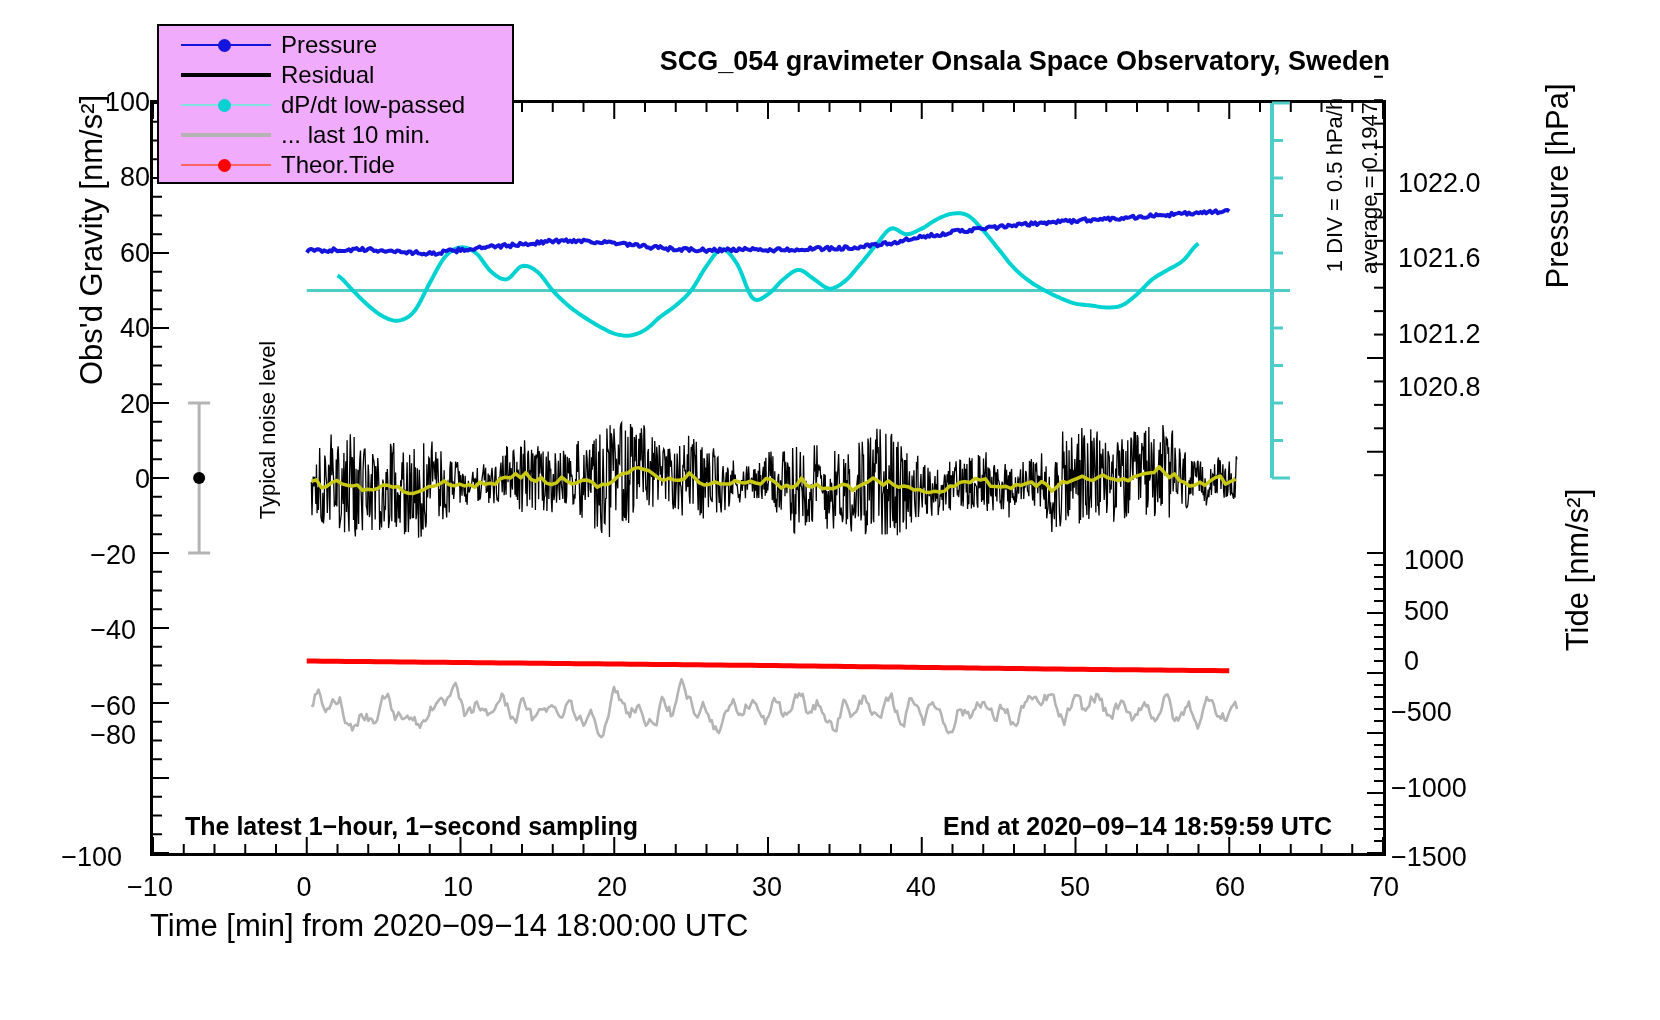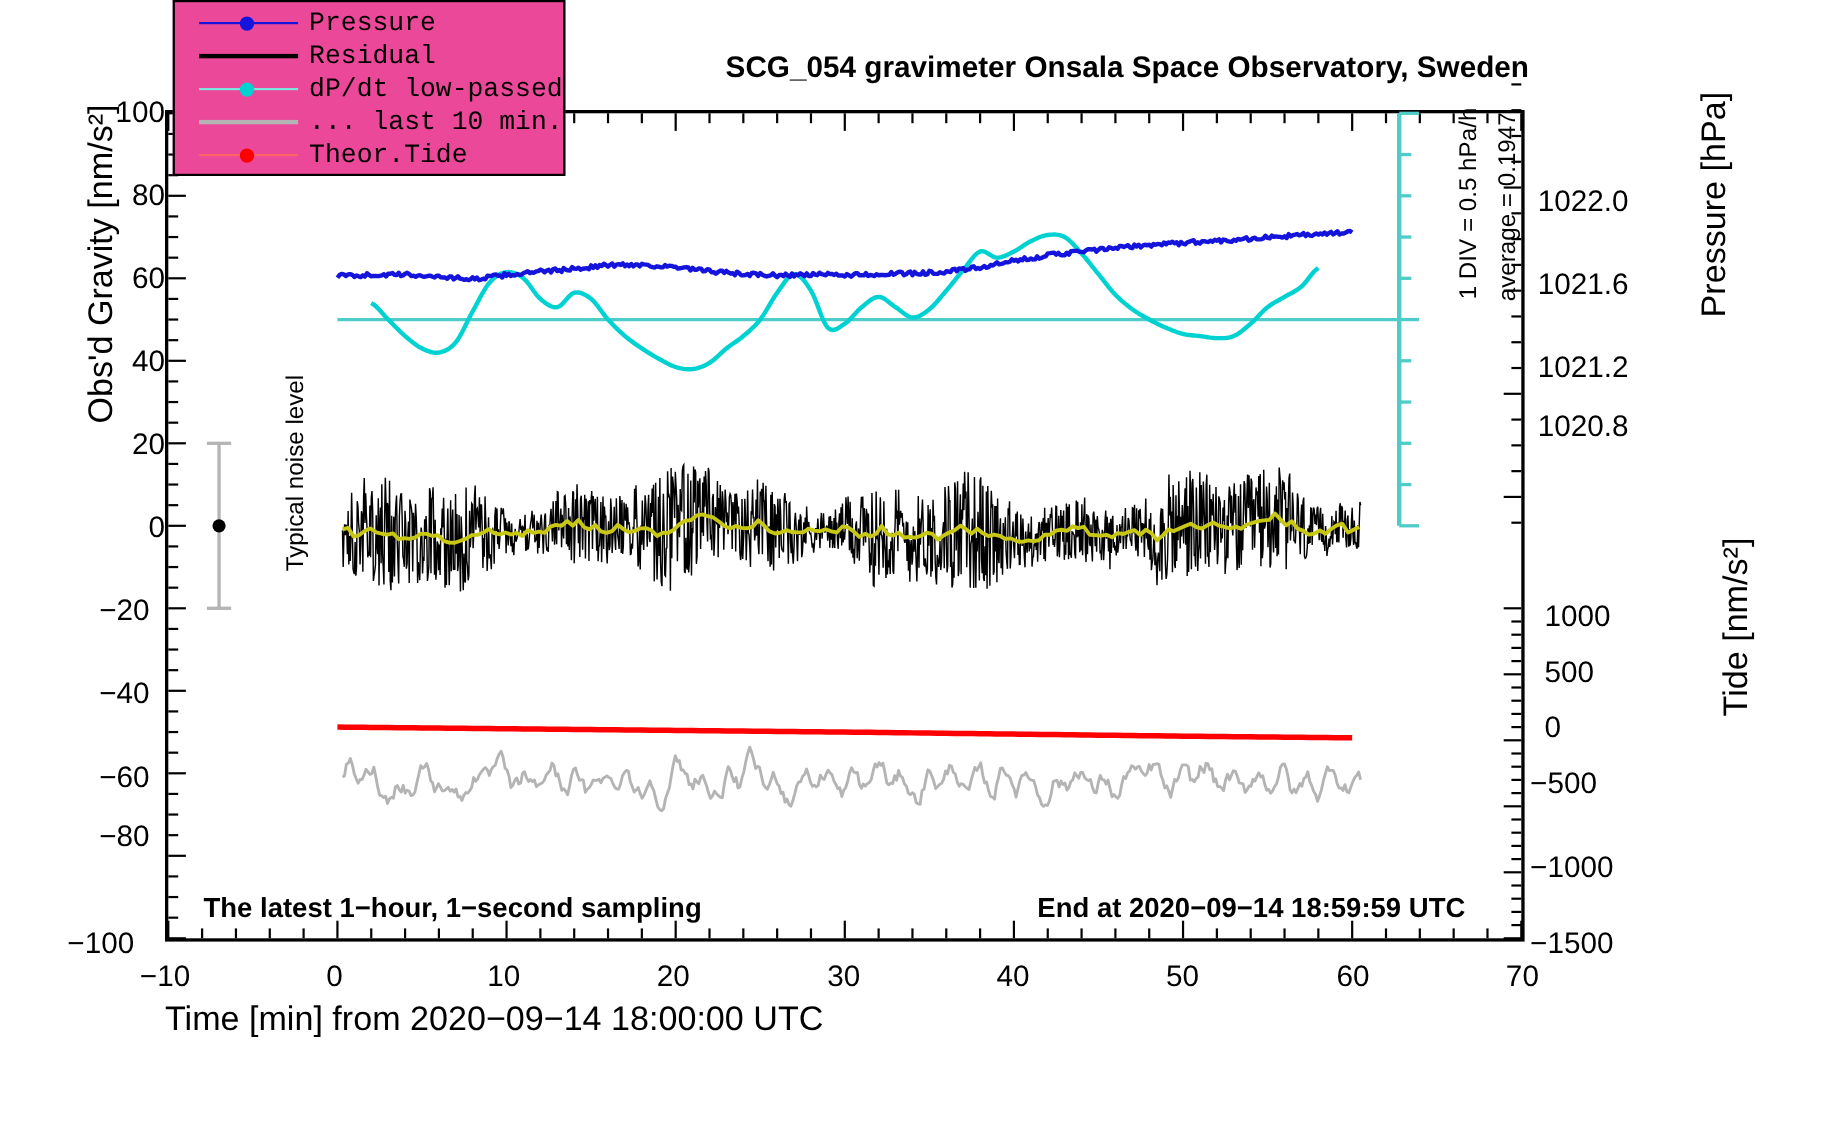--- a/index.html
+++ b/index.html
@@ -63,27 +63,26 @@
   }
   #cyanscale-lbl2{
     position:absolute;left:1215px;top:175px;
     width:310px;text-align:center;
     transform:rotate(-90deg);transform-origin:center center;
     font-size:22px;
   }
 
   
   #legend{
-    position:absolute;left:157px;top:0;
+    position:absolute;left:157px;top:24px;
     width:357px;height:160px;
-    border:2px solid #000;background:#ec4899;
+    border:2px solid #000;background:#f0abfc;
     box-sizing:border-box;
     padding:4px 0 0 0;
     z-index:30;
-    font-family:Liberation Mono, monospace;
   }
   .leg-row{height:30px;display:flex;align-items:center;padding-left:22px;}
   .leg-sym{width:90px;height:20px;position:relative;margin-right:10px;}
   .leg-line{position:absolute;left:0;top:9px;width:90px;height:2px;}
   .leg-line.thick{height:4px;top:8px;}
   .leg-dot{position:absolute;left:37px;top:4px;width:13px;height:13px;border-radius:50%;}
   .leg-txt{font-size:24px;white-space:nowrap;}
 
   svg{display:block;}
 </style>
@@ -101,21 +100,21 @@
 
   <div class="tick-lbl tl-left" style="left:44px;top:87px;">100</div>
   <div class="tick-lbl tl-left" style="left:44px;top:162px;">80</div>
   <div class="tick-lbl tl-left" style="left:44px;top:238px;">60</div>
   <div class="tick-lbl tl-left" style="left:44px;top:313px;">40</div>
   <div class="tick-lbl tl-left" style="left:44px;top:389px;">20</div>
   <div class="tick-lbl tl-left" style="left:44px;top:464px;">0</div>
   <div class="tick-lbl tl-left" style="left:30px;top:540px;">−20</div>
   <div class="tick-lbl tl-left" style="left:30px;top:615px;">−40</div>
   <div class="tick-lbl tl-left" style="left:30px;top:691px;">−60</div>
-  <div class="tick-lbl tl-left" style="left:30px;top:745px;">−80</div>
+  <div class="tick-lbl tl-left" style="left:30px;top:720px;">−80</div>
   <div class="tick-lbl tl-left" style="left:16px;top:842px;">−100</div>
 
   <div class="tick-lbl tl-x" style="left:100px;top:872px;">−10</div>
   <div class="tick-lbl tl-x" style="left:254px;top:872px;">0</div>
   <div class="tick-lbl tl-x" style="left:408px;top:872px;">10</div>
   <div class="tick-lbl tl-x" style="left:562px;top:872px;">20</div>
   <div class="tick-lbl tl-x" style="left:717px;top:872px;">30</div>
   <div class="tick-lbl tl-x" style="left:871px;top:872px;">40</div>
   <div class="tick-lbl tl-x" style="left:1025px;top:872px;">50</div>
   <div class="tick-lbl tl-x" style="left:1180px;top:872px;">60</div>

